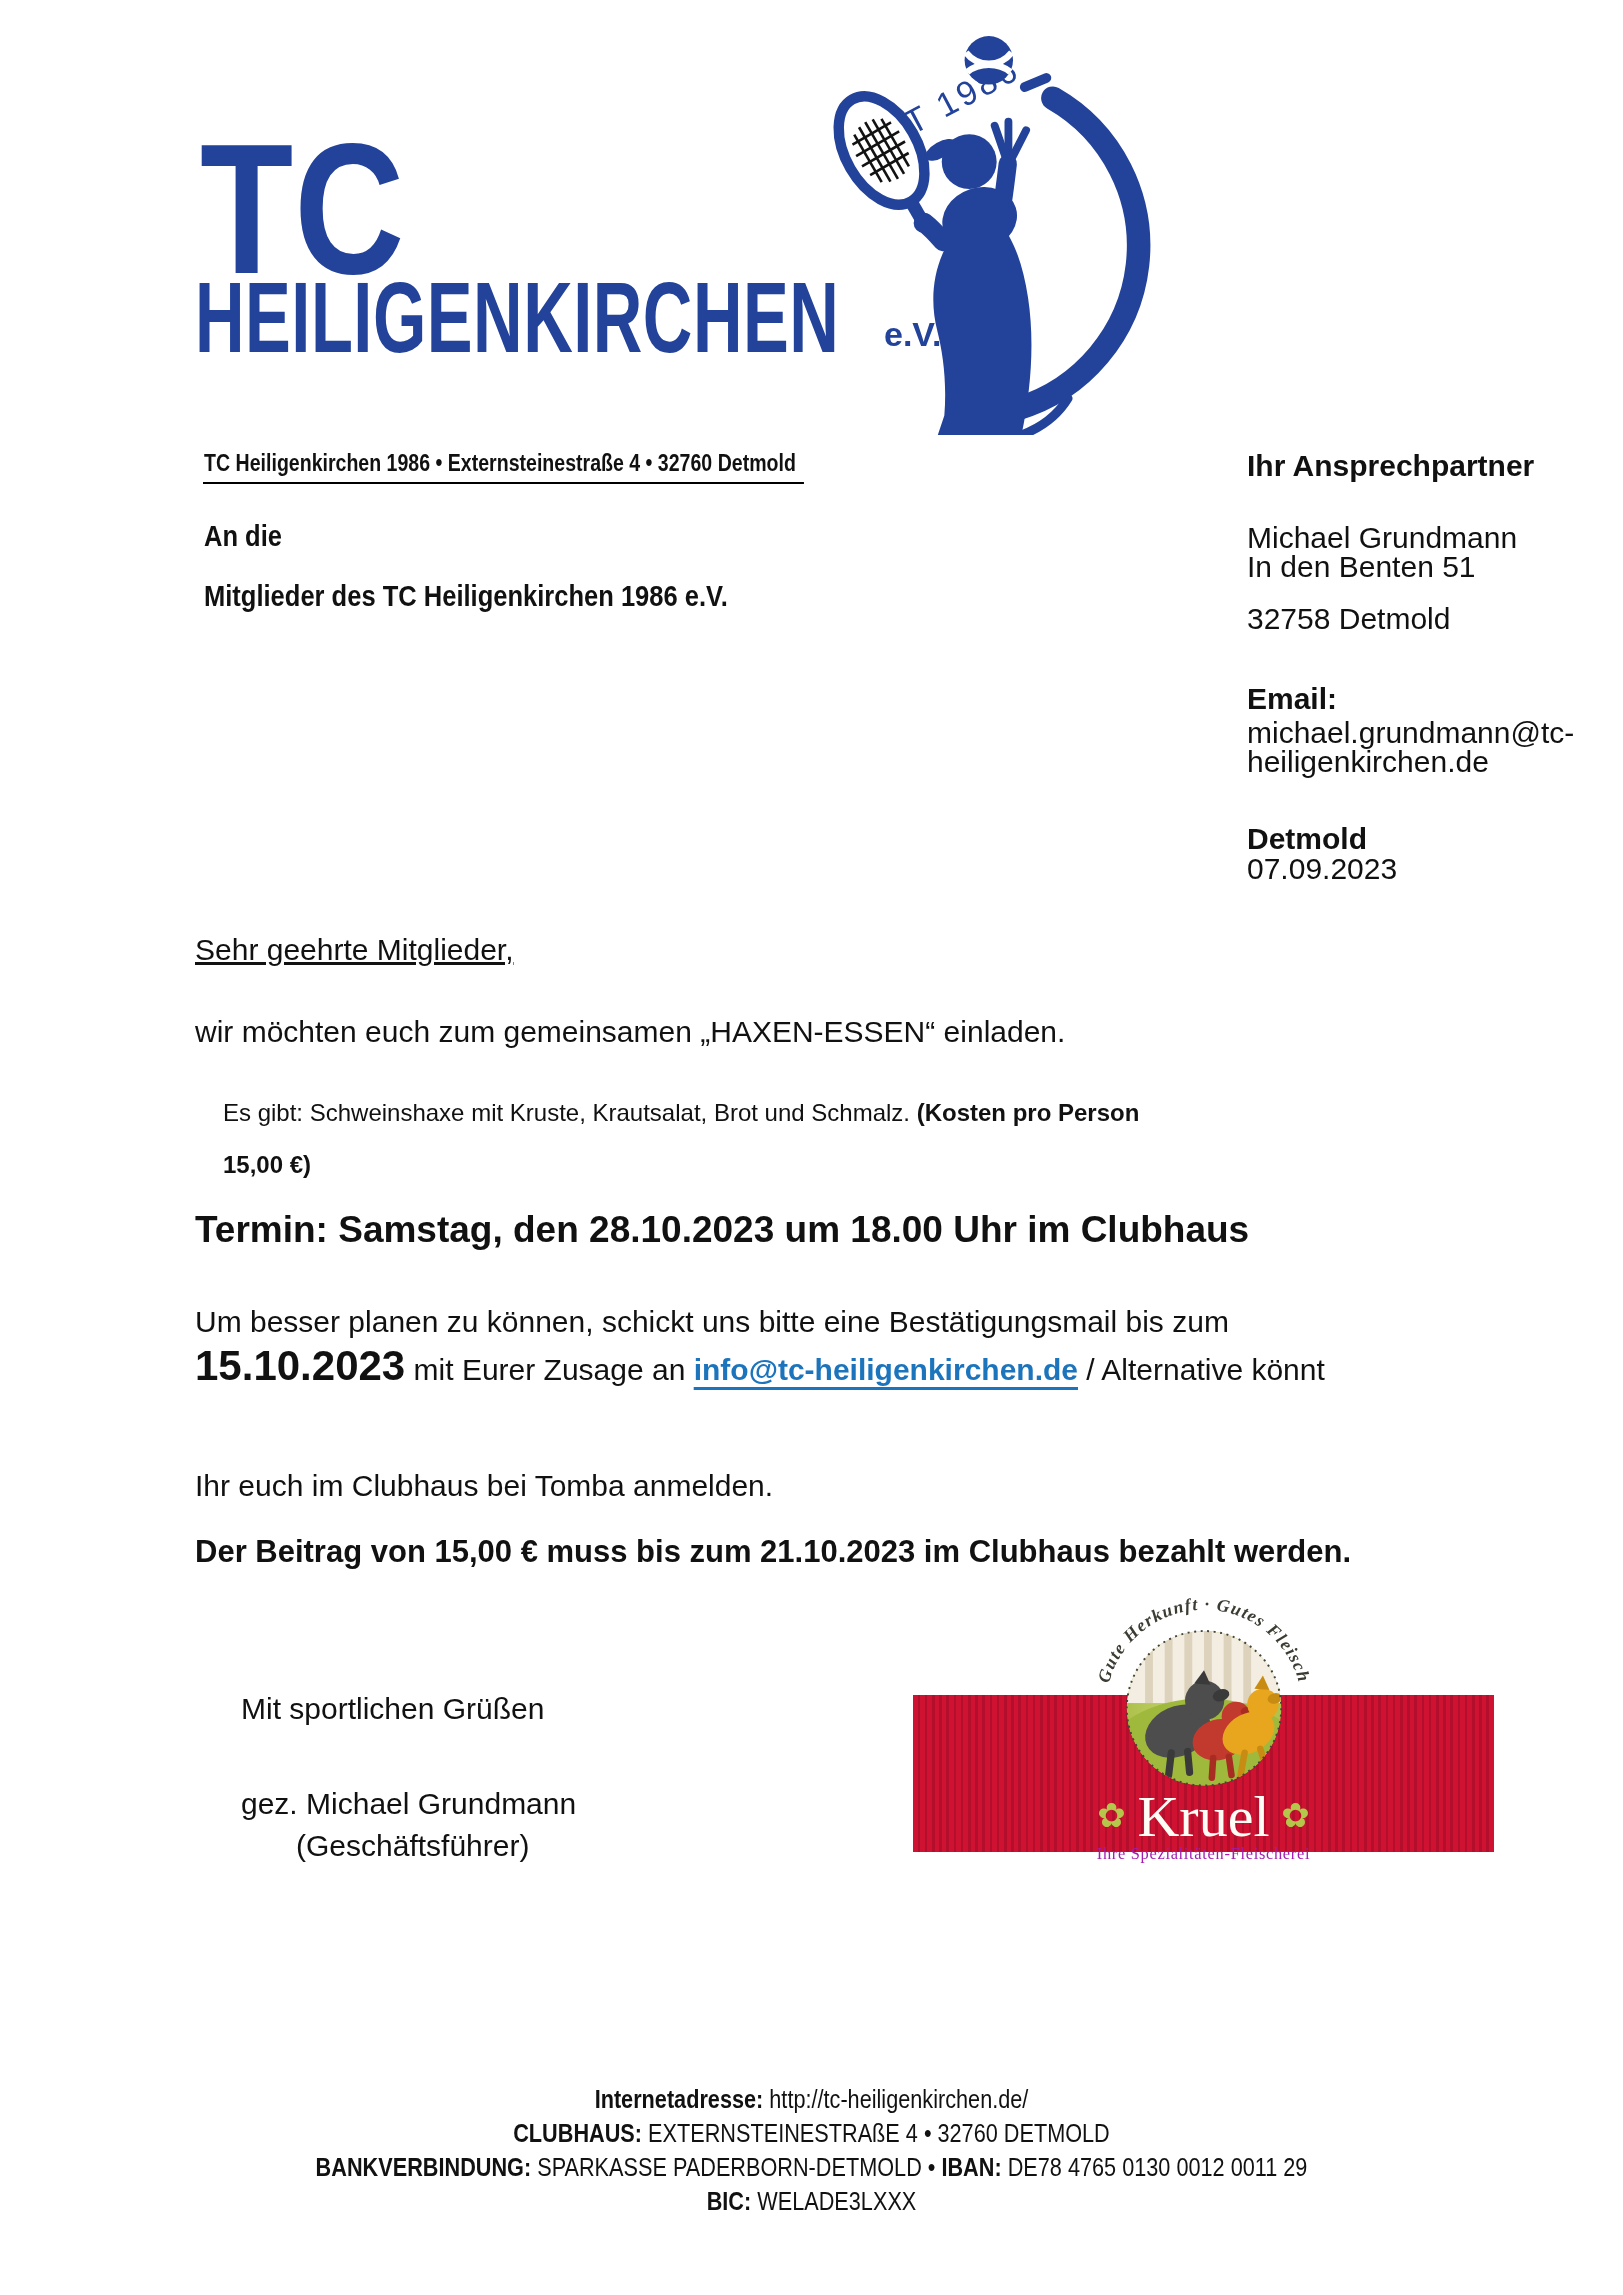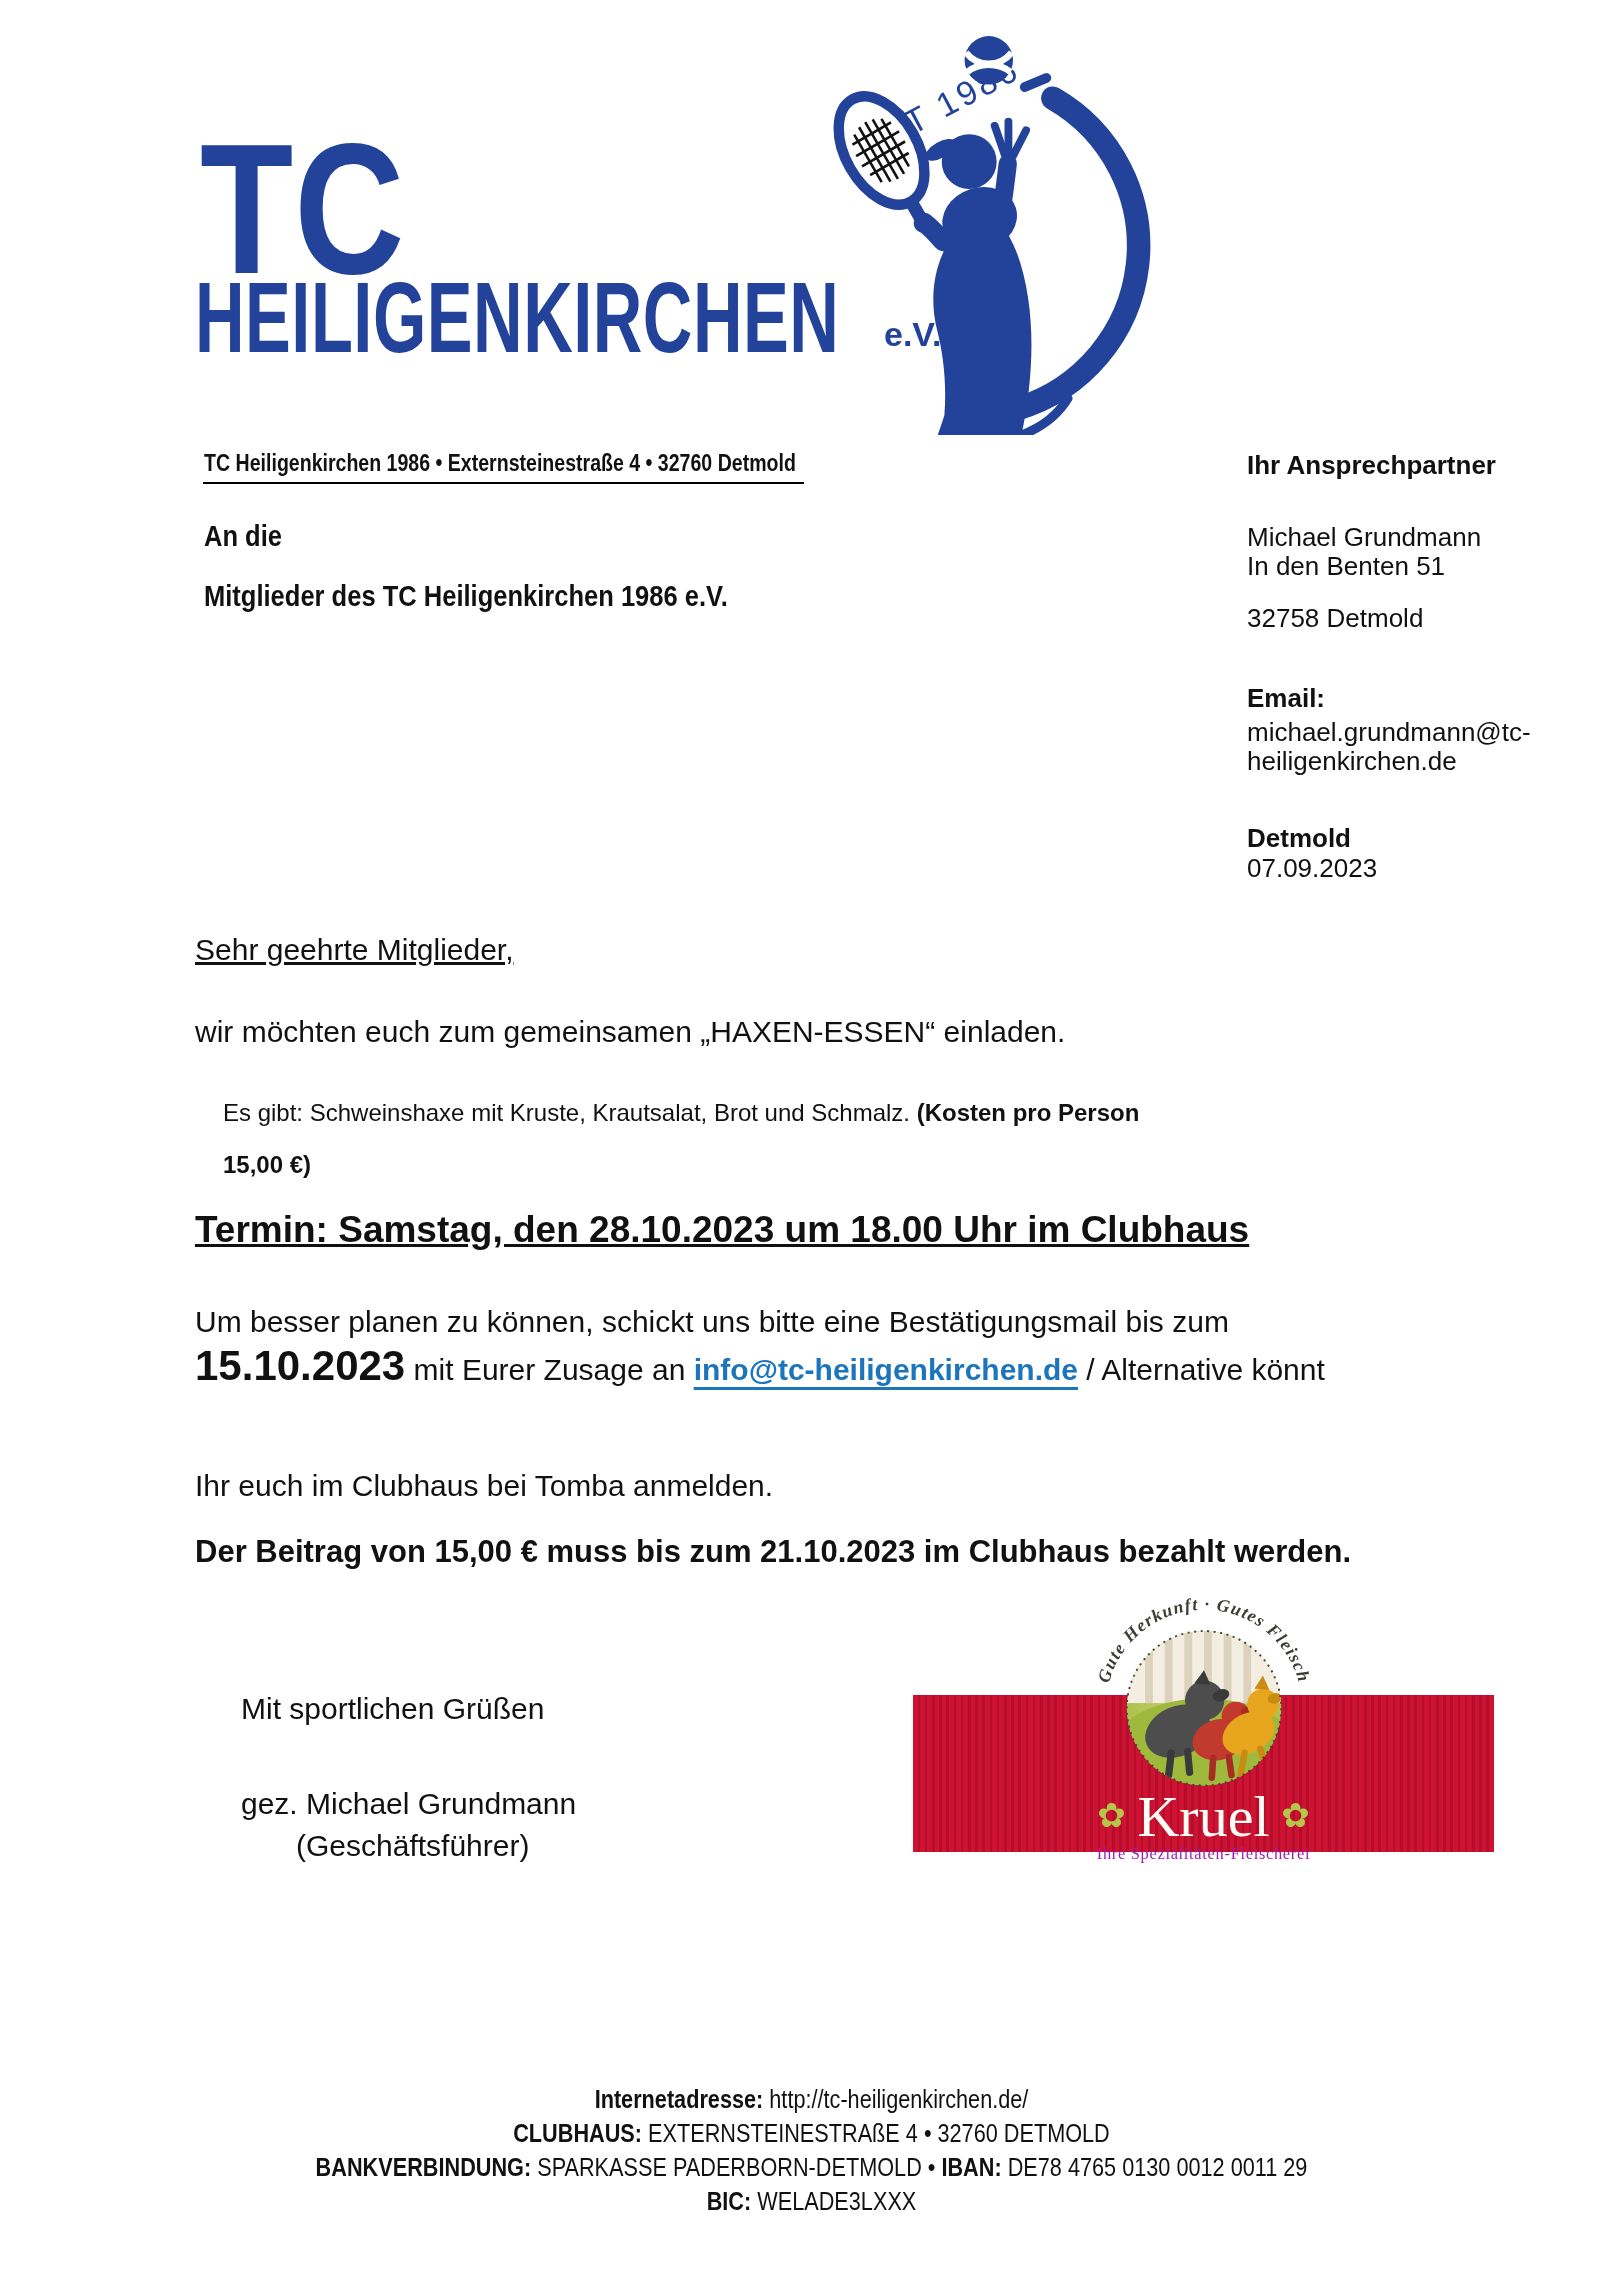--- a/index.html
+++ b/index.html
@@ -28,26 +28,26 @@
     font-size:23px; font-weight:bold; white-space:nowrap;
     transform:scaleX(0.85); transform-origin:left top;
     border-bottom:2px solid #000; padding:0 9.2px 5.2px 1.3px;
   }
   .recipient {
     font-size:29px; font-weight:bold; white-space:nowrap;
     transform:scaleX(0.88); transform-origin:left top;
   }
 
   
-  .contact { font-size:26px; line-height:29px; }
+  .contact { font-size:30px; line-height:29px; }
 
   
   .bodytext { font-size:30px; line-height:52px; white-space:nowrap; }
   .bodywrap { font-size:24px; line-height:52px;margin-left:28px; }
-  .headline { font-size:37px; font-weight:bold; white-space:nowrap;text-decoration:underline; }
+  .headline { font-size:37px; font-weight:bold; white-space:nowrap; }
   .bigdate  { font-size:42px; font-weight:bold; }
   .maillink { color:#1c75bc; font-weight:bold; text-decoration:underline; text-decoration-thickness:2.6px; text-underline-offset:6.5px; }
 
   
   .kruel-banner {
     position:absolute; left:0; width:100%;
     background:repeating-linear-gradient(90deg,#cf1232 0px,#cf1232 4.6px,#b30e2b 4.6px,#b30e2b 7.2px);
   }
   .kruel-word {
     position:absolute; width:100%; text-align:center;

